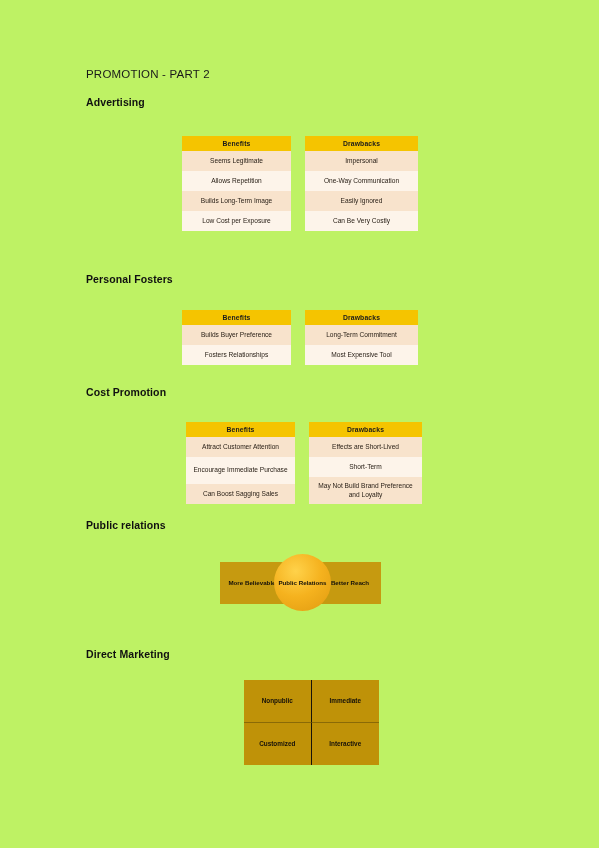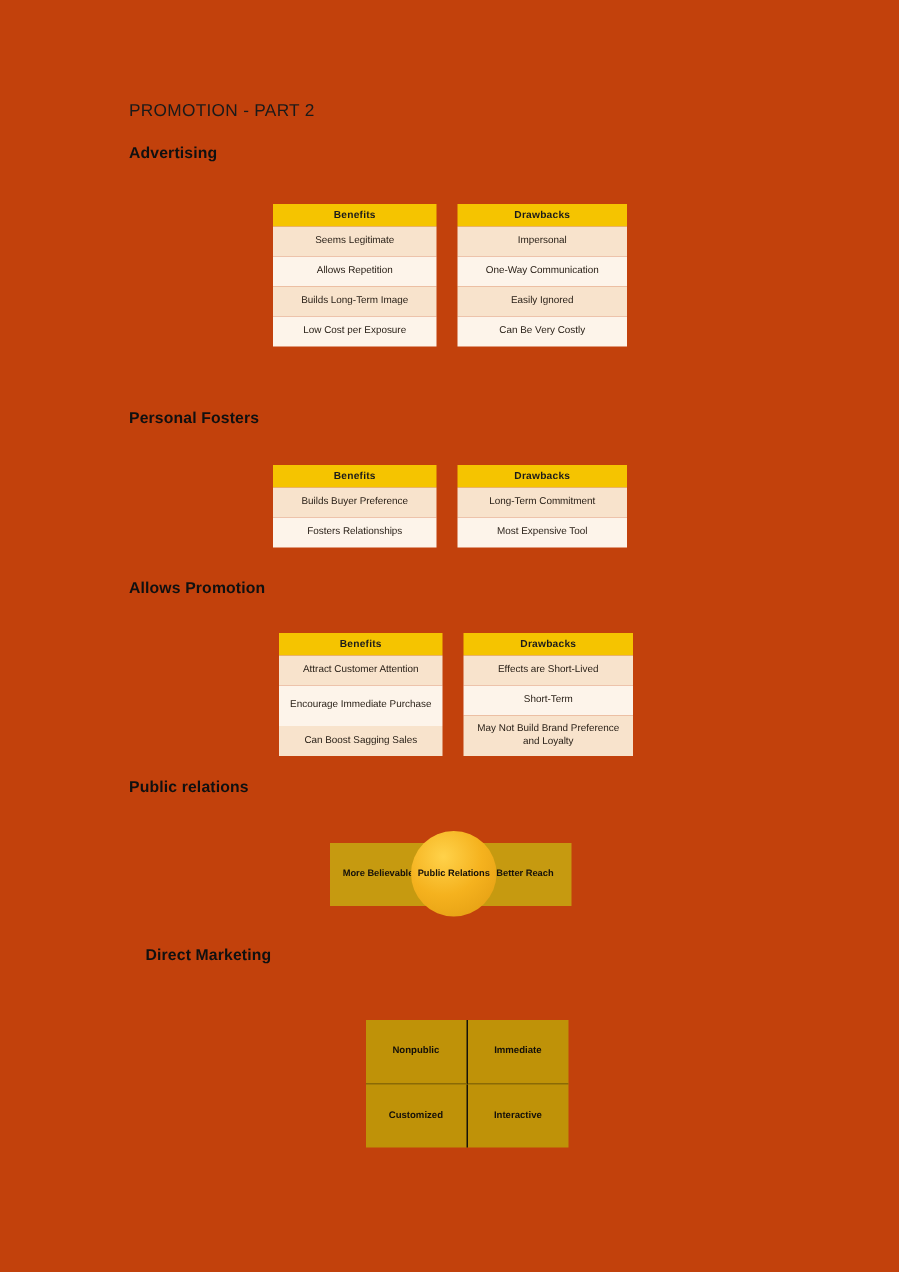--- a/index.html
+++ b/index.html
@@ -13,21 +13,21 @@
     height: 848px;
     position: relative;
     font-family: "Liberation Sans", sans-serif;
     color: #1a1a1a;
     overflow: hidden;
   }
 
   .page {
     position: absolute;
     inset: 0;
-    background: #c2410c;
+    background: #bef264;
   }
 
   
   .doc-title {
     position: absolute;
     left: 86px;
     top: 68px;
     font-size: 11.5px;
     font-weight: 400;
     letter-spacing: 0.2px;
@@ -40,21 +40,21 @@
     font-size: 10.5px;
     font-weight: 700;
     letter-spacing: 0.1px;
     color: #101010;
     white-space: nowrap;
   }
   #heading-advertising      { top: 96px; }
   #heading-personal-selling { top: 273px; }
   #heading-sales-promotion  { top: 386px; }
   #heading-public-relations { top: 519px; }
-  #heading-direct-marketing { top: 631px; margin-left: 11px; }
+  #heading-direct-marketing { top: 648px; }
 
   
   .bd-table {
     position: absolute;
     display: flex;
     gap: 14px;
   }
   .bd-col {
     display: flex;
     flex-direction: column;
@@ -205,21 +205,21 @@
       <div class="bd-cell odd">Builds Buyer Preference</div>
       <div class="bd-cell even">Fosters Relationships</div>
     </div>
     <div class="bd-col right">
       <div class="bd-head">Drawbacks</div>
       <div class="bd-cell odd">Long-Term Commitment</div>
       <div class="bd-cell even">Most Expensive Tool</div>
     </div>
   </div>
 
-  <div class="section-heading" id="heading-sales-promotion">Allows Promotion</div>
+  <div class="section-heading" id="heading-sales-promotion">Cost Promotion</div>
 
   <div class="bd-table" id="table-sales-promotion">
     <div class="bd-col left">
       <div class="bd-head">Benefits</div>
       <div class="bd-cell odd">Attract Customer Attention</div>
       <div class="bd-cell even tall">Encourage Immediate Purchase</div>
       <div class="bd-cell odd">Can Boost Sagging Sales</div>
     </div>
     <div class="bd-col right">
       <div class="bd-head">Drawbacks</div>

